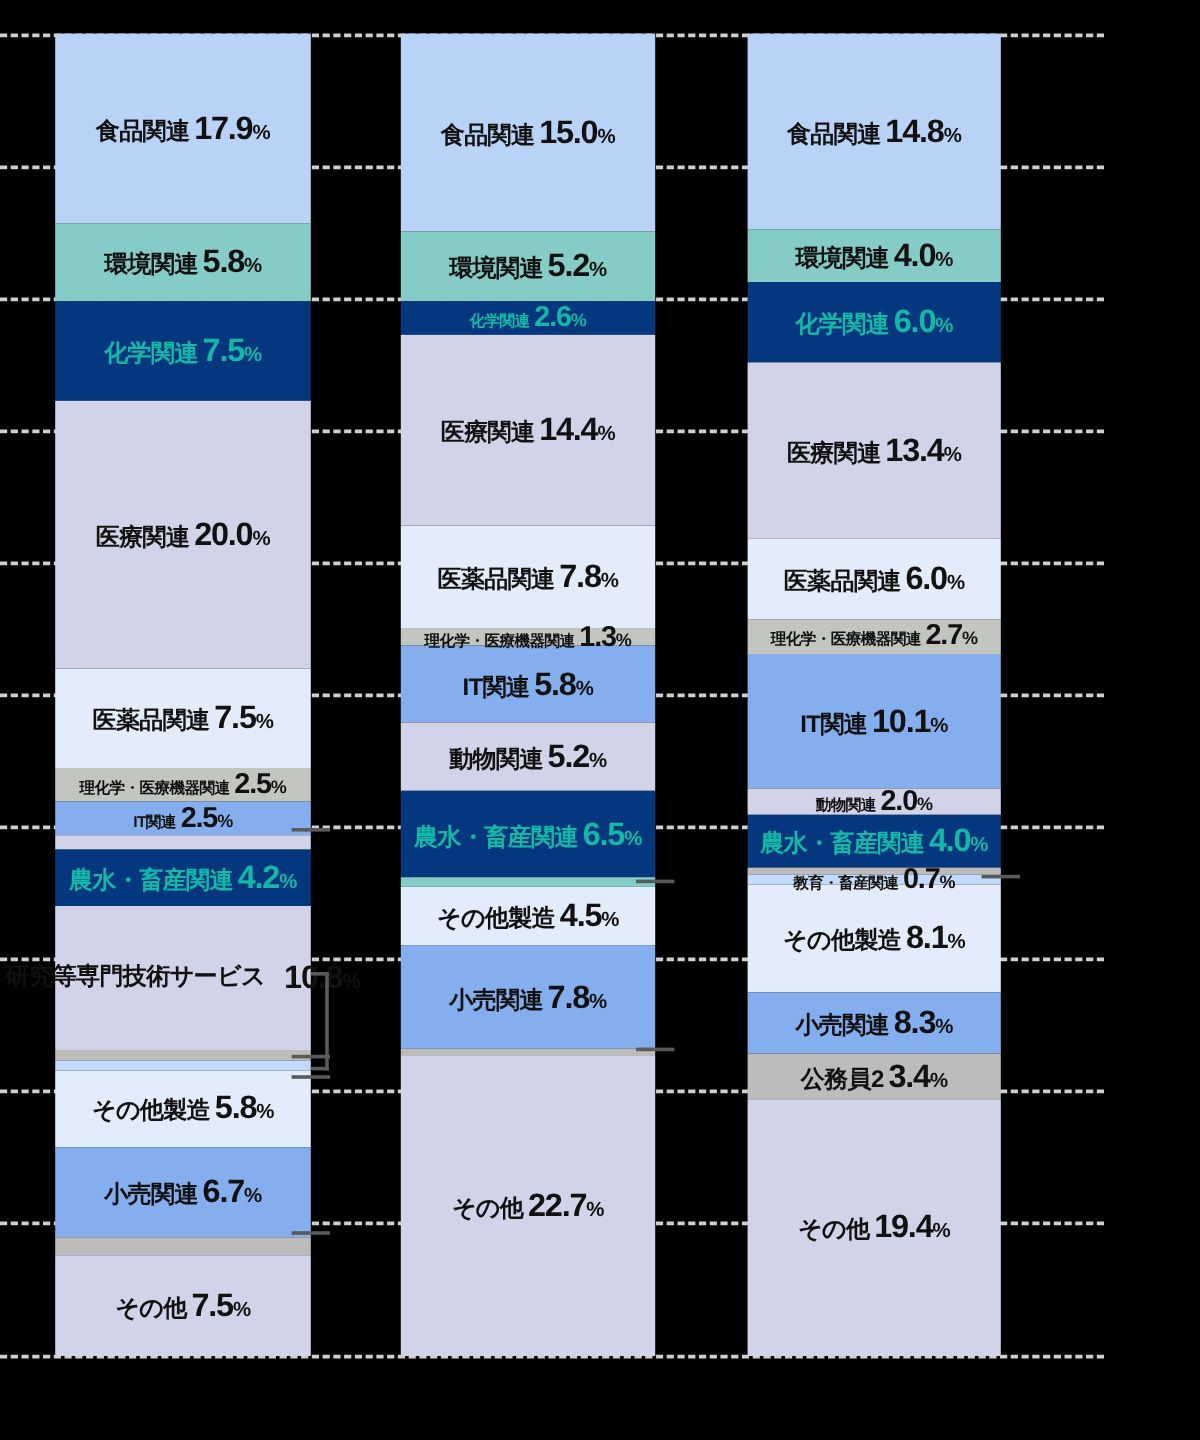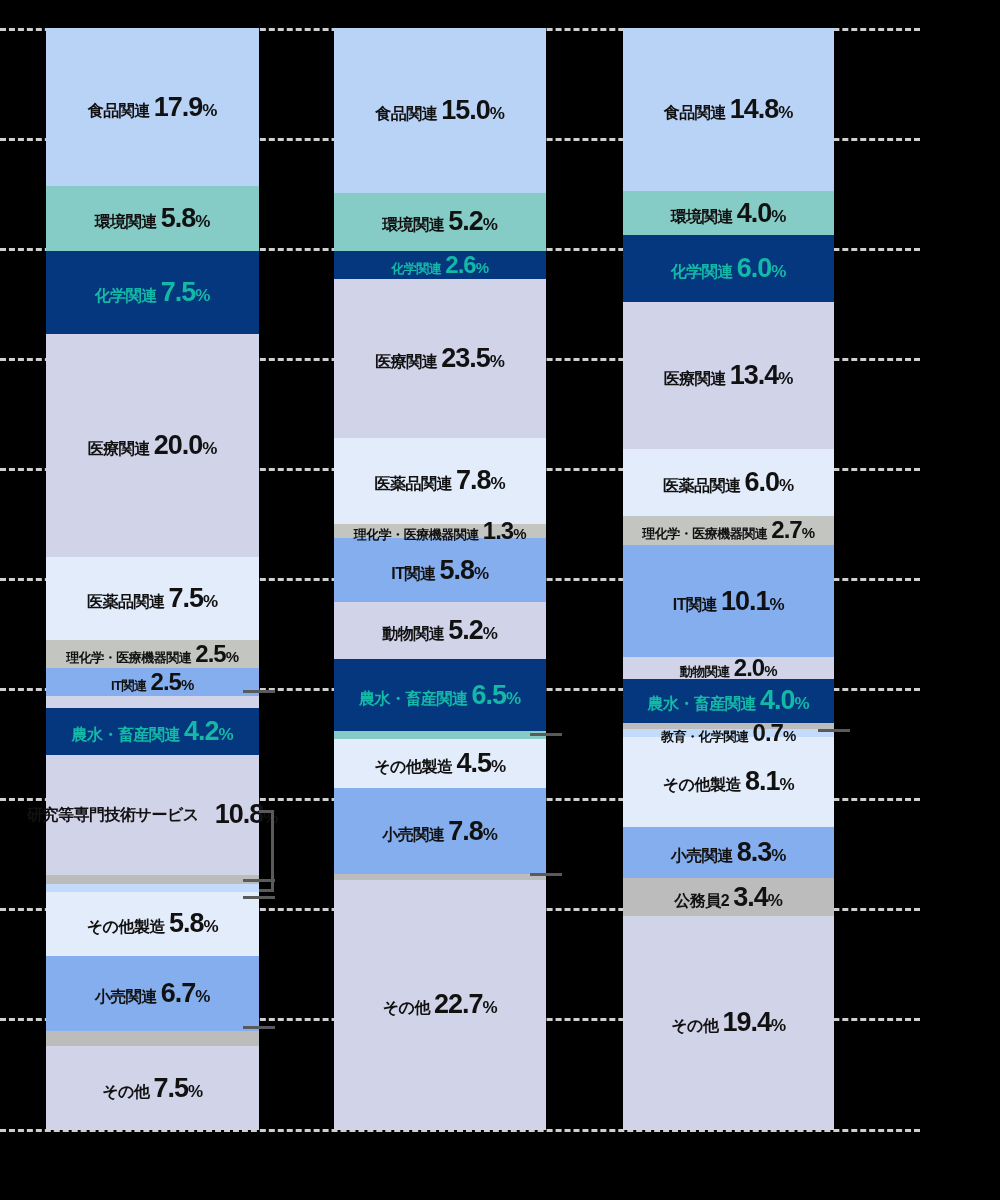--- a/index.html
+++ b/index.html
@@ -63,21 +63,21 @@
     justify-content: center;
     line-height: 1.15;
   }
   .seg .lab.two-line .row2 {
     display: inline-flex;
     align-items: baseline;
   }
 
   .name {
     font-weight: 700;
-    font-size: 16px;
+    font-size: 20px;
     letter-spacing: -0.5px;
   }
   .val {
     font-weight: 700;
     font-size: 27px;
     margin-left: 4px;
     letter-spacing: -1px;
   }
   .pct {
     font-weight: 700;
@@ -243,21 +243,21 @@
       <div class="seg tight" style="height: 28.652px; background: rgb(5, 55, 126);">
         <span class="lab light-text">
           <span class="name">化学関連</span>
           <span class="val">2.6</span>
           <span class="pct">%</span>
         </span>
       </div>
       <div class="seg" style="height: 158.688px; background: rgb(209, 211, 232);">
         <span class="lab dark-text">
           <span class="name">医療関連</span>
-          <span class="val">23.5</span>
+          <span class="val">14.4</span>
           <span class="pct">%</span>
         </span>
       </div>
       <div class="seg" style="height: 85.956px; background: rgb(227, 236, 250);">
         <span class="lab dark-text">
           <span class="name">医薬品関連</span>
           <span class="val">7.8</span>
           <span class="pct">%</span>
         </span>
       </div>
@@ -373,21 +373,21 @@
       <div class="seg" style="height: 44.1241px; background: rgb(5, 55, 126);">
         <span class="lab light-text">
           <span class="name">農水・畜産関連</span>
           <span class="val">4.0</span>
           <span class="pct">%</span>
         </span>
       </div>
       <div class="seg tight" style="height: 6.61862px; background: rgb(188, 188, 188);"></div>
       <div class="seg tight overflow" style="height: 7.72172px; background: rgb(194, 219, 251);">
         <span class="lab dark-text">
-          <span class="name">教育・化学関連</span>
+          <span class="name">教育・畜産関連</span>
           <span class="val">0.7</span>
           <span class="pct">%</span>
         </span>
       </div>
       <div class="seg" style="height: 89.3514px; background: rgb(227, 236, 250);">
         <span class="lab dark-text">
           <span class="name">その他製造</span>
           <span class="val">8.1</span>
           <span class="pct">%</span>
         </span>

